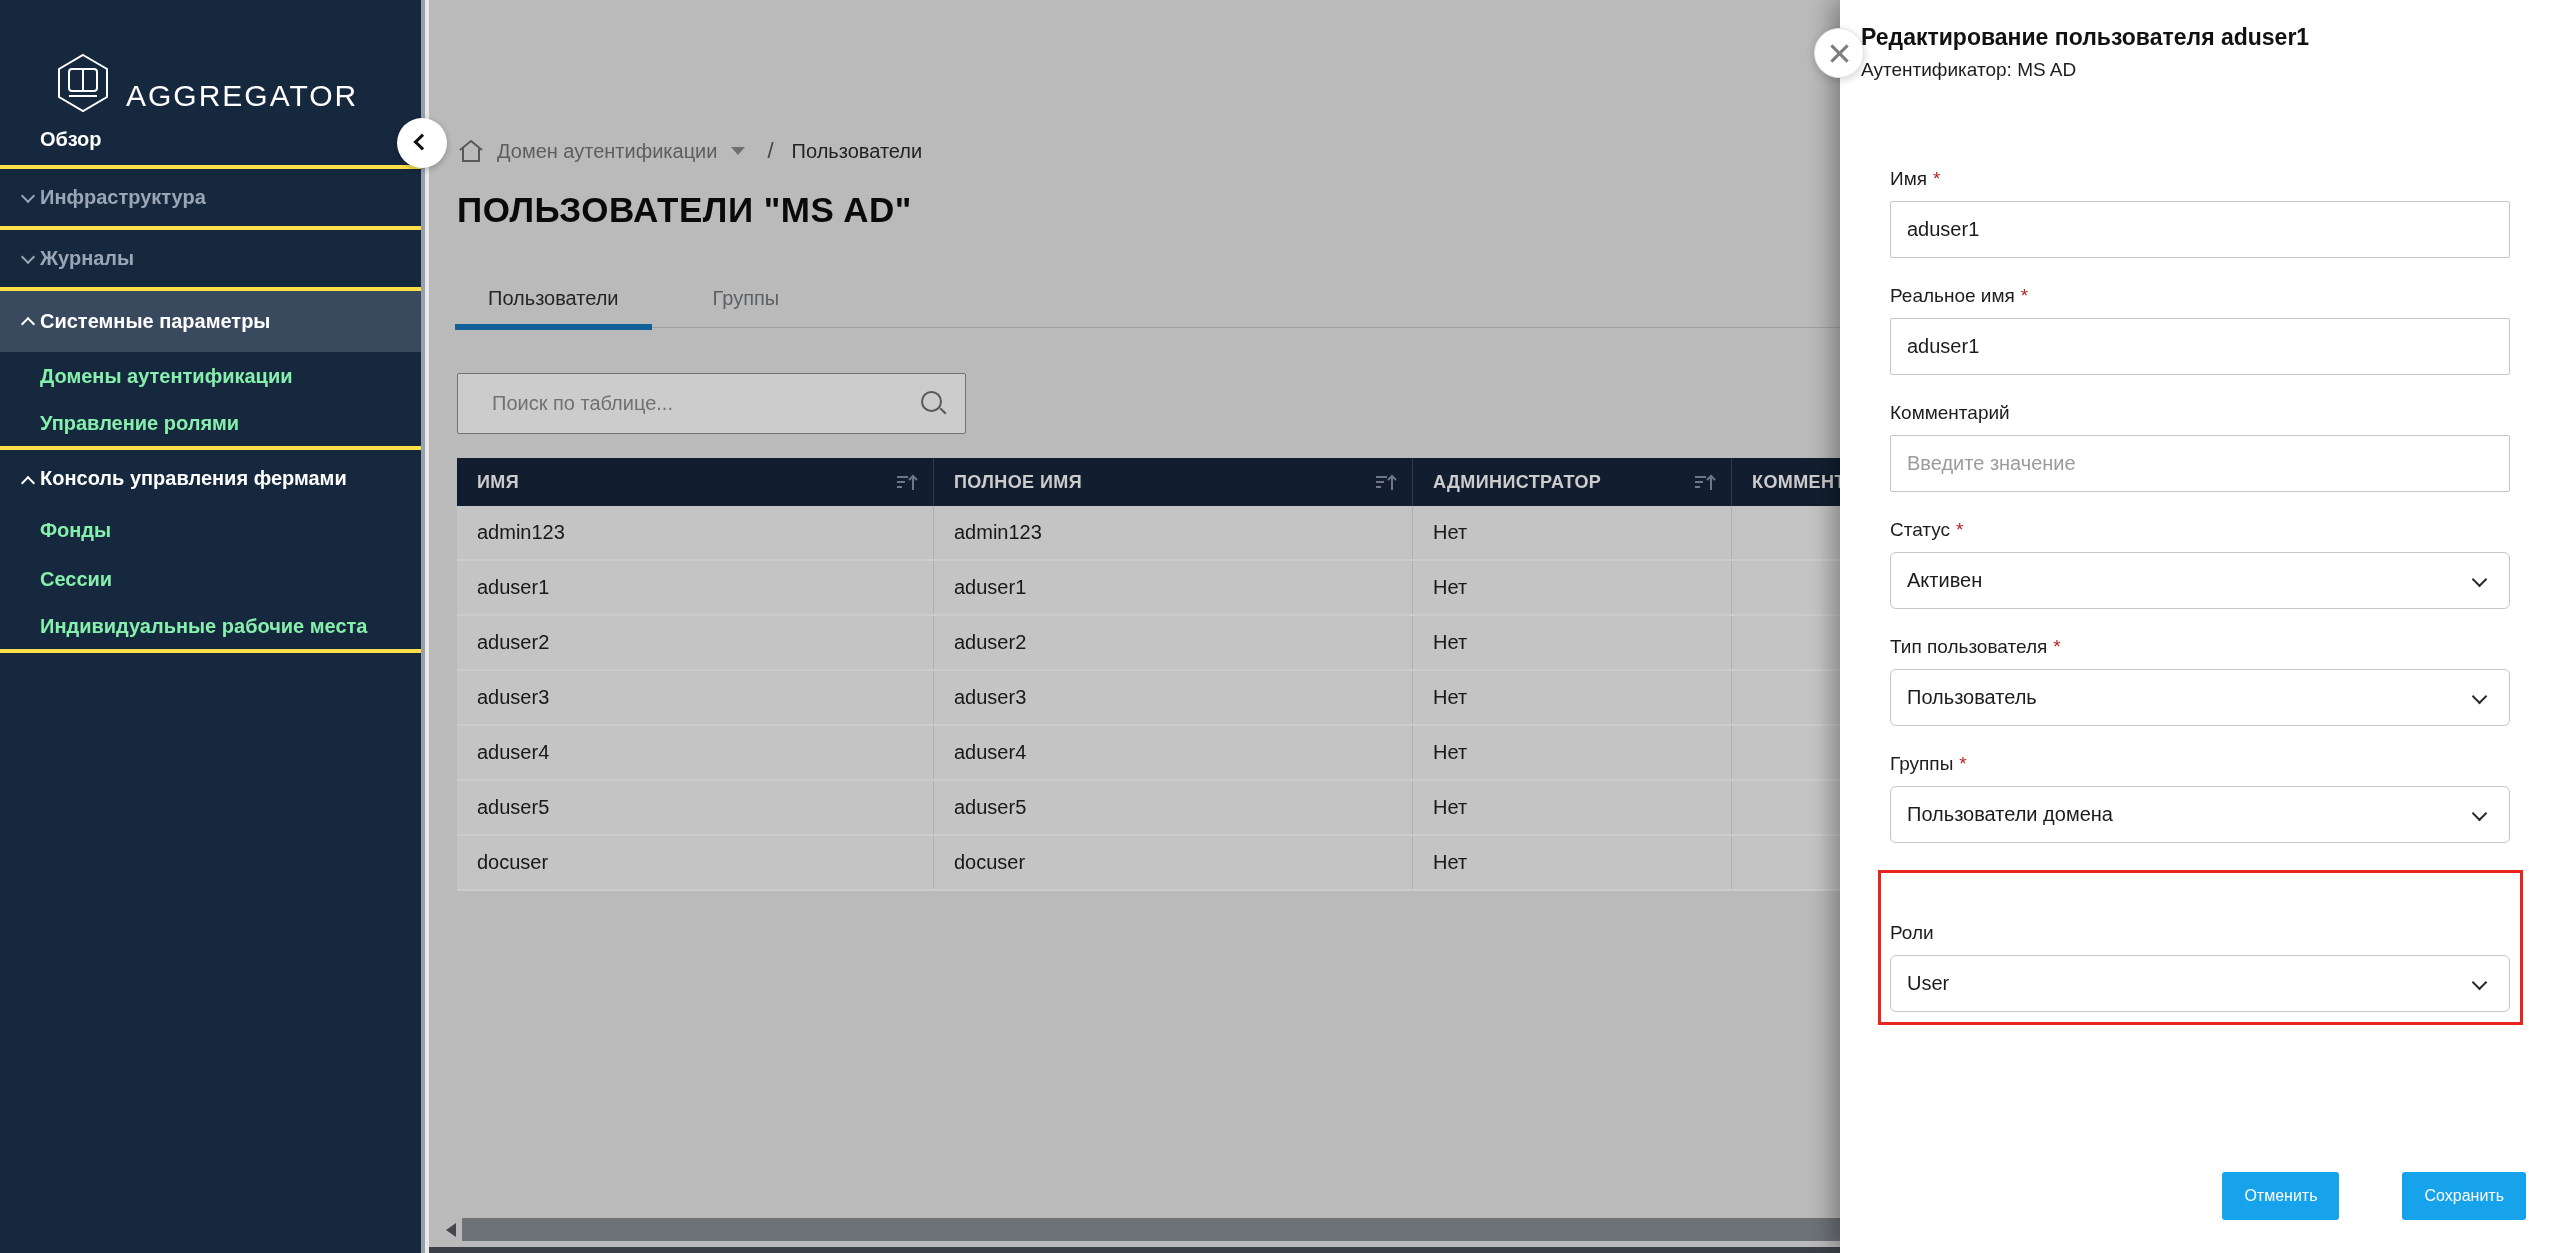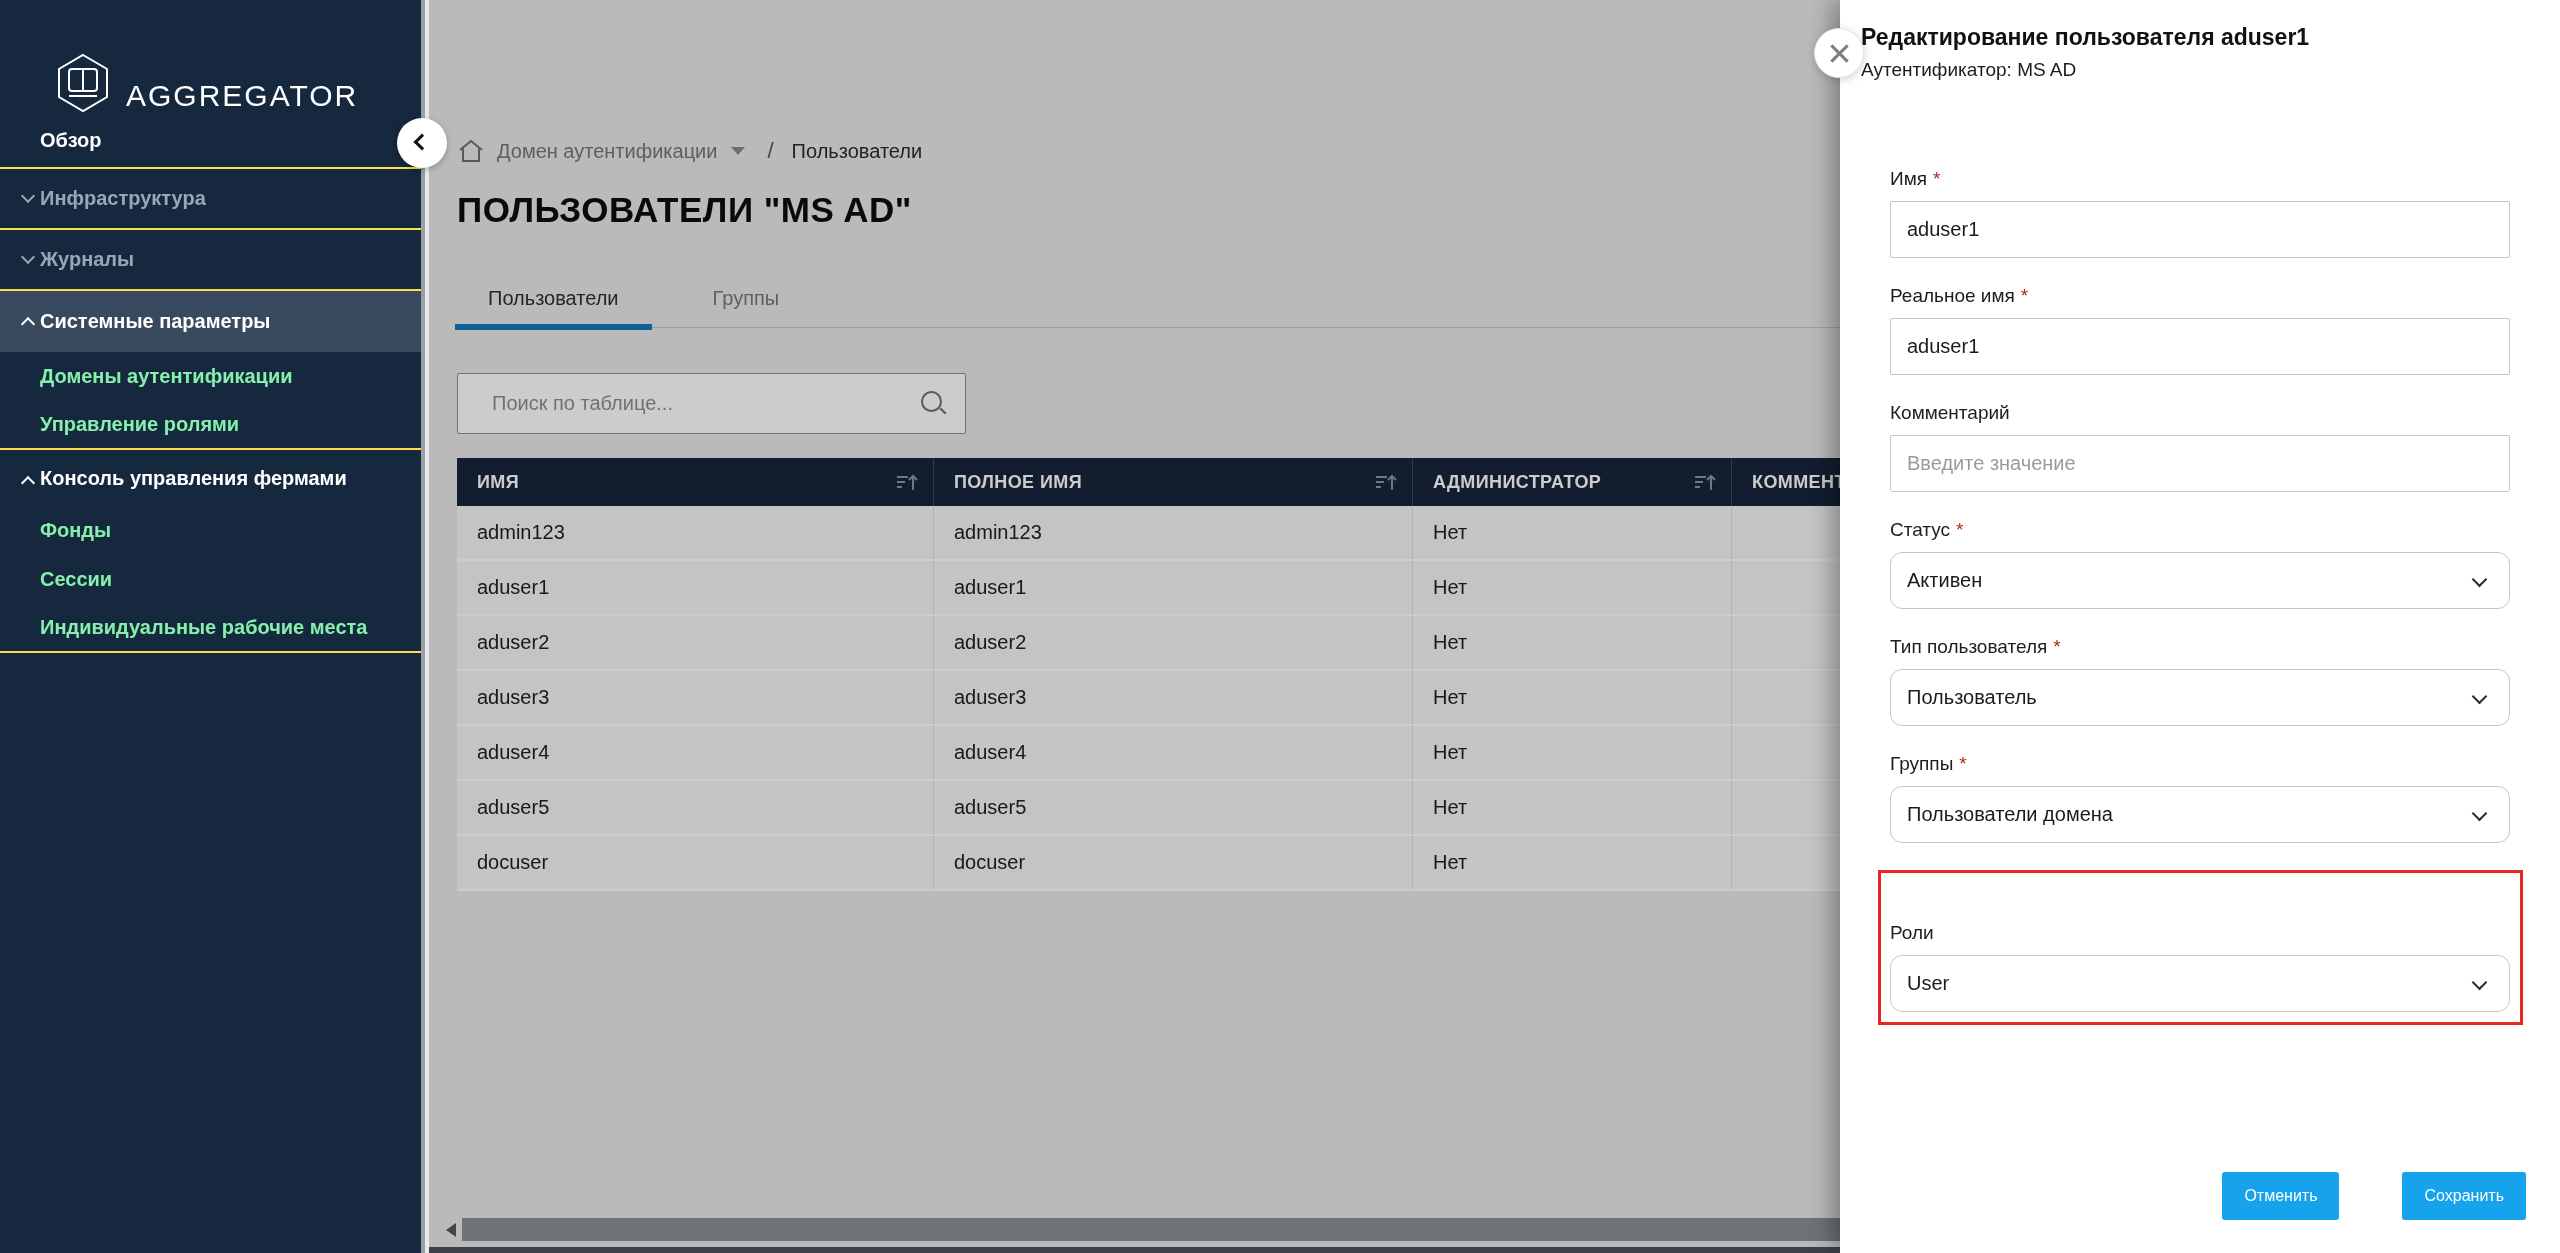--- a/index.html
+++ b/index.html
@@ -6,21 +6,21 @@
   html,body { width:2560px; height:1253px; overflow:hidden; font-family:"Liberation Sans", sans-serif; background:#e9e9e9; }
   .stage { position:relative; width:2560px; height:1253px; overflow:hidden; }
 
   
   .sidebar { position:absolute; left:0; top:0; width:425px; height:1253px; background:#16283e; z-index:50; border-right:4px solid #97a1ac; }
   .logo { height:113px; display:flex; align-items:flex-end; padding-left:56px; }
   .brand { color:#ffffff; font-size:30px; letter-spacing:2px; margin-left:16px; font-weight:400; }
   .nav-item { position:relative; display:flex; align-items:center; padding-left:40px; height:61px; cursor:pointer; }
   .nav-item.first { height:56px; }
   .nav-item.sub { height:49px; }
-  .nav-item.divider { border-bottom:2px solid #fde047;text-align:right; }
+  .nav-item.divider { border-bottom:4px solid #fde047;text-align:right; }
   .nav-label { color:#9aa6b5; font-size:20px; font-weight:700; }
   .nav-item.sub .nav-label { font-weight:700; color:#86efac; }
   .nav-item.bright .nav-label { color:#ffffff; }
   .nav-item.active { background:#3a4a5e; }
   .chev { position:absolute; left:23px; width:10px; height:10px; border-right:2px solid #8period; }
   .chev { border-color:#9aa6b5; border-right:2px solid #9aa6b5; border-bottom:2px solid #9aa6b5; }
   .chev.down { transform:rotate(45deg); top:22px; }
   .chev.up { transform:rotate(-135deg); top:28px; }
   .nav-item.bright .chev { border-color:#ffffff; }
 
@@ -71,21 +71,21 @@
   .panel { position:absolute; left:1840px; top:0; width:720px; height:1253px; background:#ffffff; z-index:60; box-shadow:-8px 0 22px rgba(0,0,0,0.32); }
   .panel-header { position:absolute; left:21px; top:24px; }
   .panel-title { font-size:23px; font-weight:700; color:#111; }
   .panel-subtitle { font-size:19px; color:#1d1d1d; margin-top:8px; }
   .panel-form { position:absolute; left:50px; top:168px; width:620px; }
   .field { margin-bottom:27px; }
   .field-label { font-size:19px; color:#1d1d1d; margin-bottom:11px; }
   .req { color:#b3261e; margin-left:6px; }
   .text-input { width:620px; height:57px; border:1px solid #c6c6c6; border-radius:2px; background:#fff; font-size:20px; color:#1c1c1c; padding:0 16px; outline:none; font-family:"Liberation Sans",sans-serif; }
   .text-input::placeholder { color:#9b9b9b; }
-  .select { position:relative; width:620px; height:57px; border:1px solid #c6c6c6; border-radius:12px; background:#fff; font-size:20px; color:#1c1c1c; display:flex; align-items:center; padding:0 16px; cursor:pointer; }
+  .select { position:relative; width:620px; height:57px; border:1px solid #c6c6c6; border-radius:6px; background:#fff; font-size:20px; color:#1c1c1c; display:flex; align-items:center; padding:0 16px; cursor:pointer; }
   .select .chevS { position:absolute; right:24px; top:21px; width:11px; height:11px; border-right:2px solid #2b2b2b; border-bottom:2px solid #2b2b2b; transform:rotate(45deg); }
   .highlight-box { border:3px solid #e8251f; margin:18px -13px 0 -12px; padding:9px 10px 10px 9px; }
   .highlight-box .field { margin-bottom:0;margin-top:40px; }
   .panel-actions { position:absolute; right:34px; bottom:33px; display:flex; gap:19px; }
   .btn { height:48px; background:#17a2ec; color:#ffffff; font-size:16px; border:none; border-radius:3px; padding:0 22px; cursor:pointer; font-family:"Liberation Sans",sans-serif;margin-left:44px; }
 
   .close-btn { position:absolute; left:1814px; top:28px; width:50px; height:50px; border-radius:50%; background:#ffffff; border:1px solid #e4e4e4; z-index:70; cursor:pointer; box-shadow:0 2px 8px rgba(0,0,0,0.18); }
   .close-btn::before, .close-btn::after { content:""; position:absolute; left:13px; top:23px; width:23px; height:3px; background:#7d7d7d; }
   .close-btn::before { transform:rotate(45deg); }
   .close-btn::after { transform:rotate(-45deg); }

